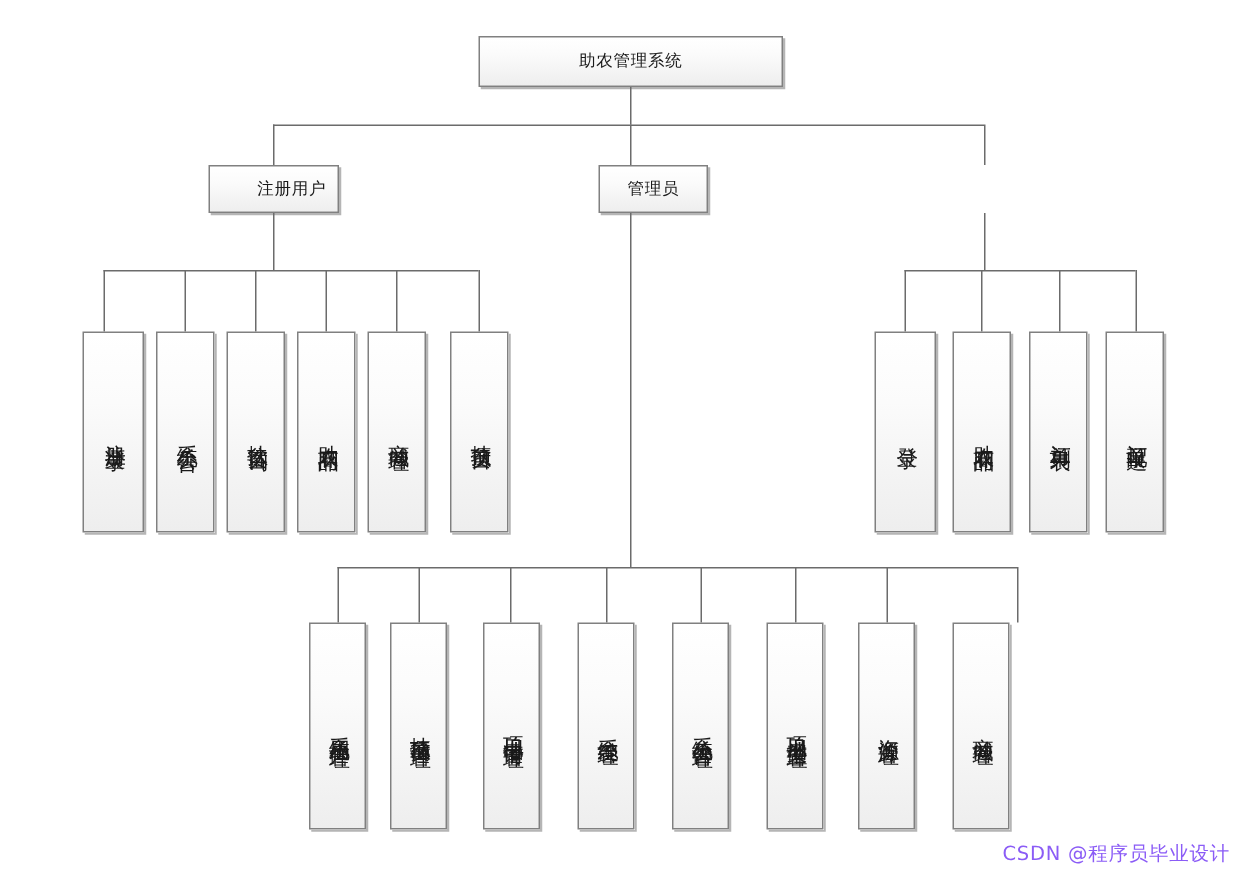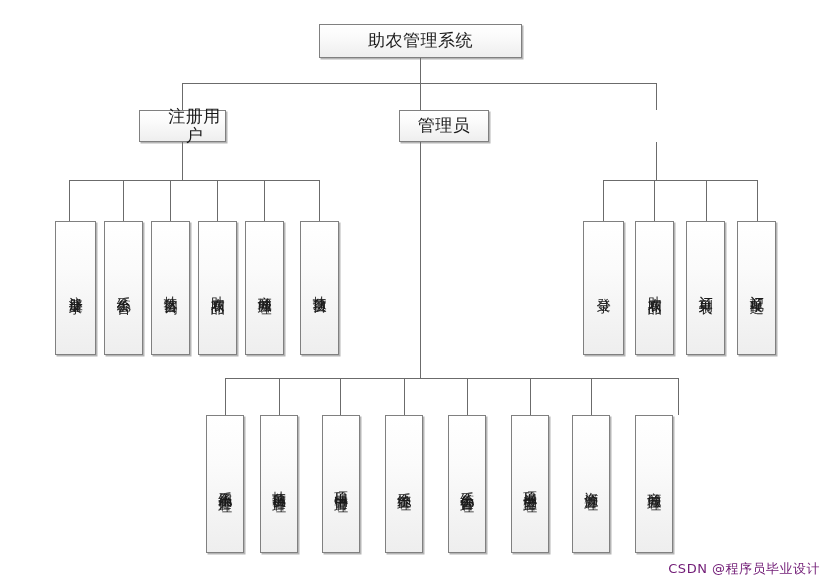--- a/index.html
+++ b/index.html
@@ -25,21 +25,21 @@
     box-shadow: 1.5px 1.5px 0 rgba(120,120,120,0.55);
     display: flex;
     align-items: center;
     justify-content: center;
     color: #1a1a1a;
     font-size: 14px;
     line-height: 1.12;
     text-align: center;
   }
   .node.horizontal {
-    font-size: 17px;
+    font-size: 11px;
     letter-spacing: 0.5px;
     text-align: center;
   }
   .node.vertical {
     writing-mode: vertical-rl;
     text-orientation: upright;
     font-size: 14px;
     letter-spacing: 1.5px;
     padding: 4px 0;
   }
@@ -56,21 +56,21 @@
   .edge {
     position: absolute;
     background: #6b6b6b;
   }
   .edge.h { height: 1px; }
   .edge.v { width: 1px; }
   #watermark {
     position: absolute;
     right: 10px;
     bottom: 6px;
-    color: #701a75;
+    color: #8b5cf6;
     font-size: 13px;
     letter-spacing: 0.5px;
     user-select: none;
   }
 </style>
 </head>
 <body>
 
 <div id="diagram-canvas">
 
@@ -82,21 +82,21 @@
 
   <div class="edge h" style="left:182px; top:83px; width:474px;"></div>
 
   <div class="edge v" style="left:182px; top:83px; height:27px;"></div>
   <div class="edge v" style="left:420px; top:83px; height:27px;"></div>
   <div class="edge v" style="left:656px; top:83px; height:27px;"></div>
 
   <div class="node horizontal" style="left:139px; top:110px; width:87px; height:32px;padding-left:24px;">
     <span class="node-label">注册用户</span>
   </div>
-  <div class="node horizontal" style="left:399px; top:110px; width:90px; height:32px;">
+  <div class="node horizontal" style="left:399px; top:110px; width:73px; height:32px;">
     <span class="node-label">管理员</span>
   </div>
 
   <div class="edge v" style="left:182px; top:142px; height:38px;"></div>
   <div class="edge h" style="left:69px; top:180px; width:250px;"></div>
   <div class="edge v" style="left:69px; top:180px; height:41px;"></div>
   <div class="edge v" style="left:123px; top:180px; height:41px;"></div>
   <div class="edge v" style="left:170px; top:180px; height:41px;"></div>
   <div class="edge v" style="left:217px; top:180px; height:41px;"></div>
   <div class="edge v" style="left:264px; top:180px; height:41px;"></div>

